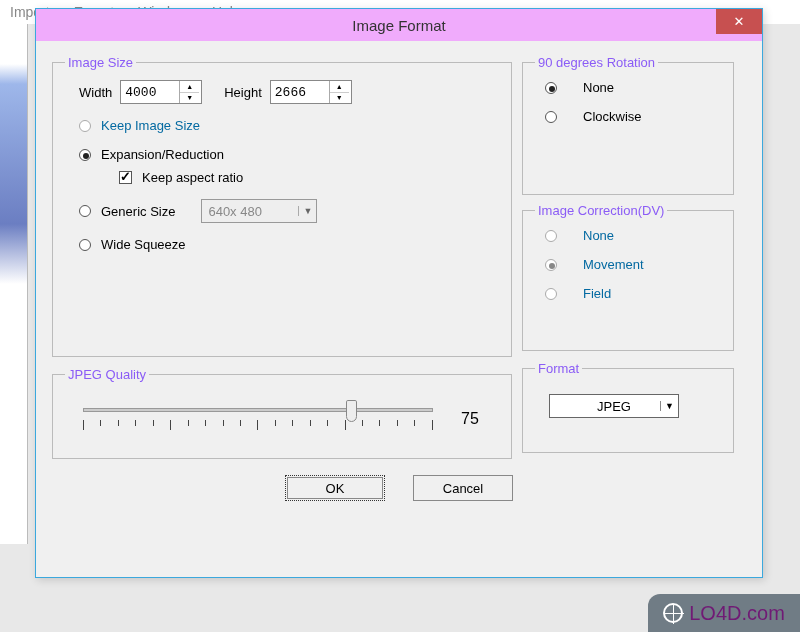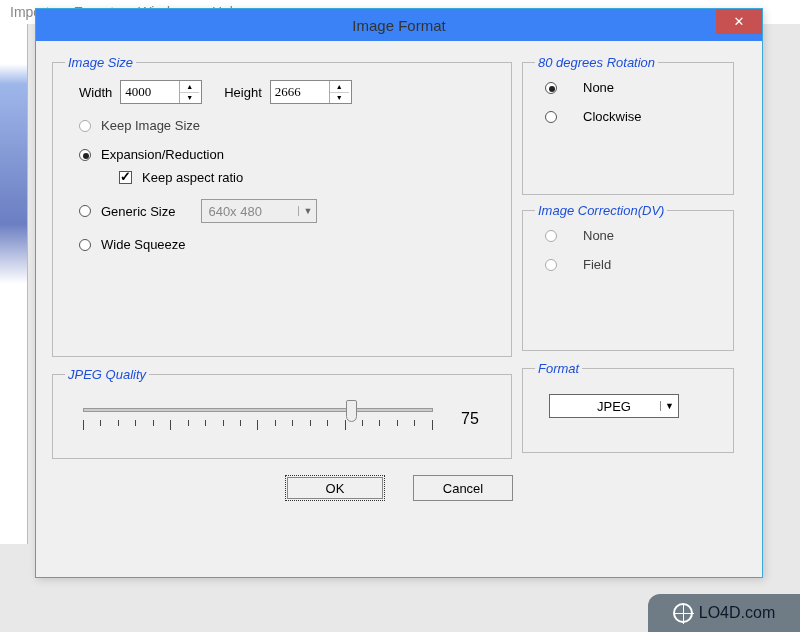--- a/index.html
+++ b/index.html
@@ -44,21 +44,21 @@
   left: 35px;
   top: 8px;
   width: 728px;
   height: 570px;
   background: #f0f0f0;
   border: 1px solid #3ba8dd;
   box-shadow: 2px 2px 8px rgba(0,0,0,0.15);
   z-index: 10;
 }
 .titlebar {
-  background: #3b82f6;
+  background: #f0abfc;
   height: 32px;
   display: flex;
   align-items: center;
   justify-content: center;
   position: relative;
   color: #333;
   font-size: 15px;
 }
 .close-btn {
   position: absolute;
@@ -77,21 +77,21 @@
 .dialog-body {
   padding: 14px 16px 10px 16px;
 }
 .row { display: flex; }
 fieldset {
   border: 1px solid #bbb;
   border-radius: 0;
   padding: 10px 12px 12px 12px;
   font-size: 13px;
 }
-legend { padding: 0 3px; color: #1d4ed8; font-style: italic; }
+legend { padding: 0 3px; color: #8b5cf6; }
 .img-size {
   width: 460px;
   height: 302px;
 }
 .rotation {
   width: 212px;
   height: 140px;
   margin-left: 10px;
 }
 .correction {
@@ -119,21 +119,21 @@
   background: #fff;
   height: 24px;
   width: 82px;
   align-items: stretch;
 }
 .spinbox input {
   border: none;
   width: 58px;
   padding: 8px 4px;
   font-size: 13px;
-  font-family: Liberation Serif, serif;
+  font-family: Liberation Mono, monospace;
 }
 .spinbox .arrows {
   width: 20px;
   border-left: 1px solid #aaa;
   display: flex;
   flex-direction: column;
 }
 .spinbox .arrows div {
   flex: 1;
   display: flex;
@@ -176,21 +176,21 @@
   background: #fff;
   position: relative;
 }
 .checkbox.checked::after {
   content: "✓";
   position: absolute;
   left: 0; top: -3px;
   font-size: 13px;
   font-weight: bold;
 }
-.disabled-text { color: #404040; }
+.disabled-text { color: #0369a1; }
 .gensize-select {
   display: inline-flex;
   align-items: center;
   border: 1px solid #999;
   background: #eee;
   height: 24px;
   width: 116px;
   margin-left: 26px;
   color: #888;
 }
@@ -282,22 +282,22 @@
   position: absolute;
   right: 0;
   bottom: 0;
   width: 152px;
   height: 38px;
   background: rgba(90,105,115,0.85);
   border-radius: 12px 0 0 0;
   display: flex;
   align-items: center;
   justify-content: center;
-  color: #0f172a;
-  font-size: 16px;
+  color: #701a75;
+  font-size: 20px;
   font-weight: 300;
   font-family: Arial, sans-serif;
   z-index: 50;
 }
 .watermark .globe {
   width: 20px; height: 20px;
   border: 2px solid #fff;
   border-radius: 50%;
   margin-right: 6px;
   position: relative;
@@ -420,36 +420,40 @@
                 <span class="big"></span>
               </div>
             </div>
             <div class="slider-val">75</div>
           </div>
         </fieldset>
       </div>
 
       <div>
         <fieldset class="rotation">
-          <legend>80 degrees Rotation</legend>
+          <legend>90 degrees Rotation</legend>
           <div class="radio-row">
             <div class="radio-dot sel"></div>
             <span>None</span>
           </div>
           <div class="radio-row">
             <div class="radio-dot"></div>
             <span>Clockwise</span>
           </div>
         </fieldset>
 
         <fieldset class="correction">
           <legend>Image Correction(DV)</legend>
           <div class="radio-row disabled-text">
             <div class="radio-dot disabled"></div>
             <span>None</span>
+          </div>
+          <div class="radio-row disabled-text">
+            <div class="radio-dot disabled sel"></div>
+            <span>Movement</span>
           </div>
           <div class="radio-row disabled-text" style="margin-bottom:2px">
             <div class="radio-dot disabled"></div>
             <span>Field</span>
           </div>
         </fieldset>
 
         <fieldset class="format">
           <legend>Format</legend>
           <div class="format-select">

